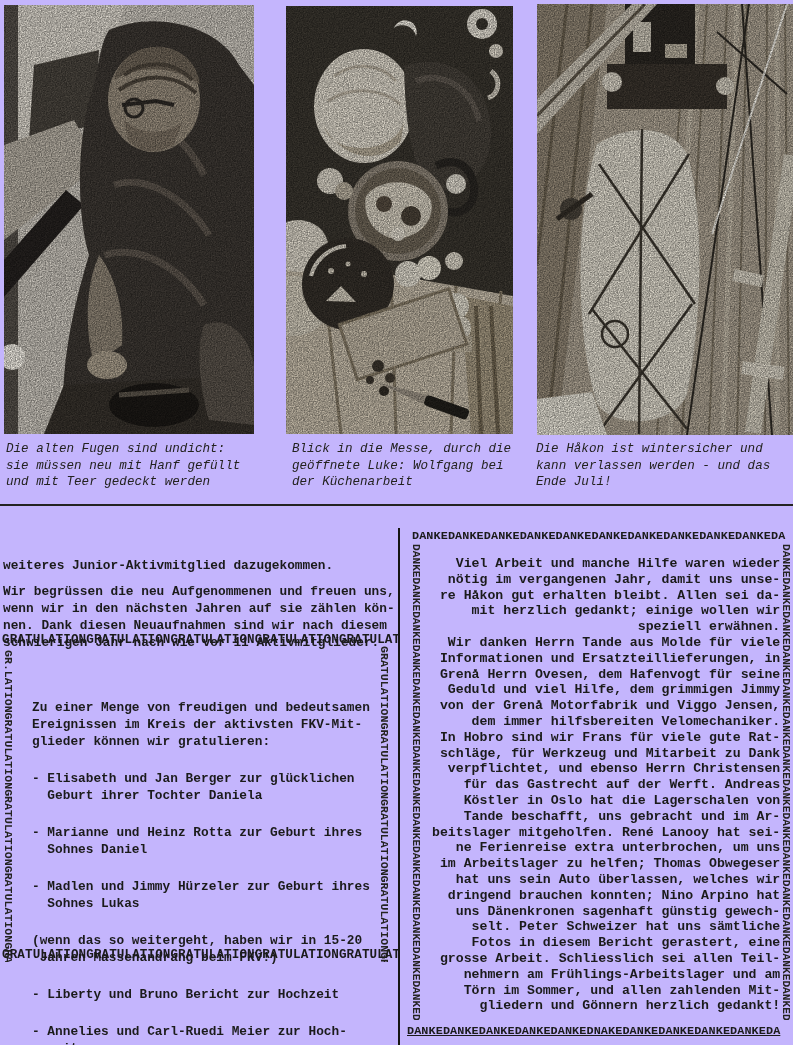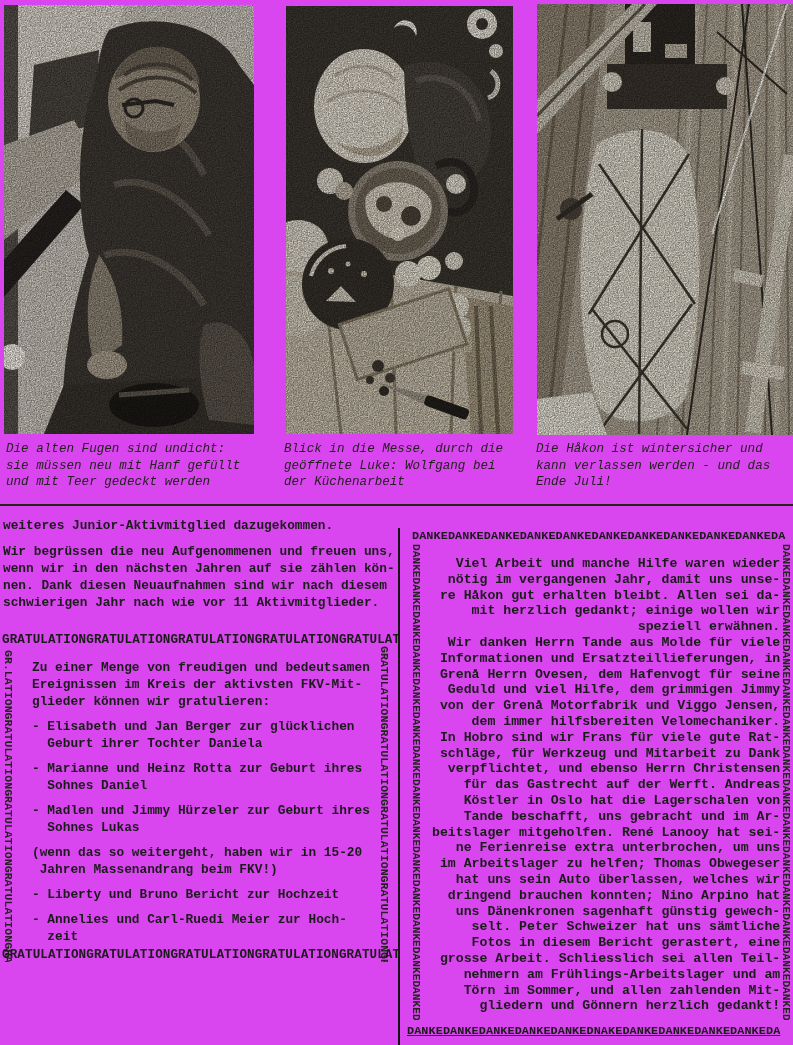--- a/index.html
+++ b/index.html
@@ -1,43 +1,43 @@
 <!DOCTYPE html>
 <html><head>
 <meta charset="utf-8">
 <style>
   html,body{margin:0;padding:0;background:#e9e7e2;}
   .page{
-    position:relative;width:793px;height:1045px;background:#d946ef;
+    position:relative;width:793px;height:1045px;background:#c4b5fd;
     font-family:"Liberation Mono",monospace;color:#1b1b1b;overflow:hidden;
     margin:0 auto;
   }
   .photo{position:absolute;display:block;}
   .caption{
     position:absolute;top:441px;font-style:italic;font-size:12.6px;
     line-height:16.5px;white-space:pre;color:#23221f;font-weight:500;
   }
   .hrule{position:absolute;left:0;top:504px;width:793px;height:2px;background:#242321;}
-  .body-text{font-size:12.8px;line-height:17px;font-weight:bold;white-space:pre;}
+  .body-text{font-size:12.8px;line-height:17px;font-weight:bold;white-space:pre;margin-top:40px;}
   .intro-line{position:absolute;left:3px;top:517px;}
   .intro-para{position:absolute;left:3px;top:543px;}
   .border-h{
     position:absolute;font-size:12.6px;font-weight:bold;letter-spacing:0.1px;
     white-space:pre;color:#1b1b1b;
   }
   .grat-top{left:2px;top:633px;}
   .grat-bottom{left:2px;top:948px;}
   .vtext{
     position:absolute;writing-mode:vertical-rl;overflow:hidden;
     font-weight:bold;white-space:pre;color:#242321;
   }
   .grat-left{left:0px;top:650px;width:15px;height:312px;font-size:11.6px;}
   .grat-right{left:376px;top:646px;width:15px;height:316px;font-size:11.6px;}
   .grat-content{position:absolute;left:32px;top:659px;}
-  .grat-item{margin-top:8px;}
+  .grat-item{margin-top:20px;}
   .credits{position:absolute;left:3px;top:986px;font-size:12.4px;line-height:17.3px;font-weight:bold;white-space:pre;}
   .col-divider{position:absolute;left:398px;top:528px;width:2px;height:517px;background:#161513;}
   .danke-top{left:412px;top:529px;font-size:11.8px;}
   .danke-bottom{left:407px;top:1024px;font-size:11.8px;text-decoration:underline;}
   .danke-left{left:408px;top:544px;width:14px;height:476px;font-size:11.2px;}
   .danke-right{left:777px;top:544px;width:15px;height:476px;font-size:11.2px;}
   .danke-body{position:absolute;left:432px;top:556px;font-size:13.2px;line-height:15.8px;font-weight:bold;white-space:pre;text-align:right;}
 </style>
 </head>
 <body>
@@ -179,21 +179,21 @@
       </g>
     <rect x="196" y="268" width="30" height="12" fill="#d3cdbf" transform="rotate(12 211 274)"></rect>
     <rect x="205" y="360" width="42" height="13" fill="#d8d2c4" transform="rotate(8 226 366)"></rect>
     <polygon points="0,395 55,388 70,431 0,431" fill="#e2ded2"></polygon>
     <rect width="256" height="431" filter="url(#grainF)" opacity="0.45"></rect>
   </svg>
 
   <div class="caption" style="left:6px">Die alten Fugen sind undicht:
 sie müssen neu mit Hanf gefüllt
 und mit Teer gedeckt werden</div>
-  <div class="caption" style="left:284px">Blick in die Messe, durch die
+  <div class="caption" style="left:292px">Blick in die Messe, durch die
 geöffnete Luke: Wolfgang bei
 der Küchenarbeit</div>
   <div class="caption" style="left:536px">Die Håkon ist wintersicher und
 kann verlassen werden - und das
 Ende Juli!</div>
 
   <div class="hrule"></div>
 
   <div class="body-text intro-line">weiteres Junior-Aktivmitglied dazugekommen.</div>
   <div class="body-text intro-para">Wir begrüssen die neu Aufgenommenen und freuen uns,

